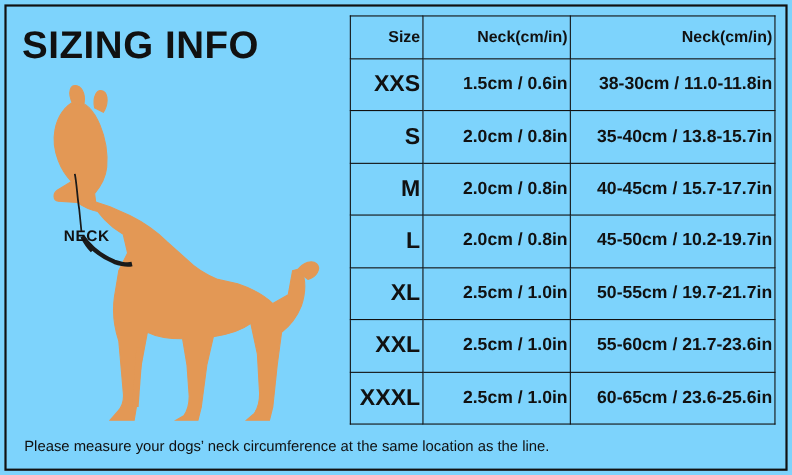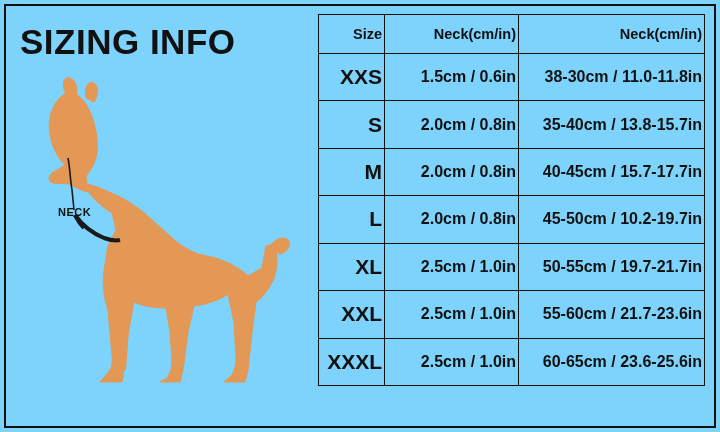--- a/index.html
+++ b/index.html
@@ -49,21 +49,21 @@
     position: absolute;
     left: 4px;
     top: 62px;
     width: 296px;
     height: 316px;
   }
   #neck-label {
     position: absolute;
     left: 46px;
     top: 136px;
-    font-size: 11px;
+    font-size: 14px;
     font-weight: bold;
     color: #111111;
     letter-spacing: 0.5px;
   }
   
   #footer-note {
     position: absolute;
     left: 22px;
     top: 398px;
     width: 672px;
@@ -230,13 +230,14 @@
         </tr>
         <tr>
           <td class="size-col">XXXL</td>
           <td>2.5cm / 1.0in</td>
           <td>60-65cm / 23.6-25.6in</td>
         </tr>
       </tbody>
     </table>
   </div>
 
+  <div id="footer-note">Please measure your dogs’  neck circumference at the same location as the line.</div>
 </div>
 
 </body></html>

